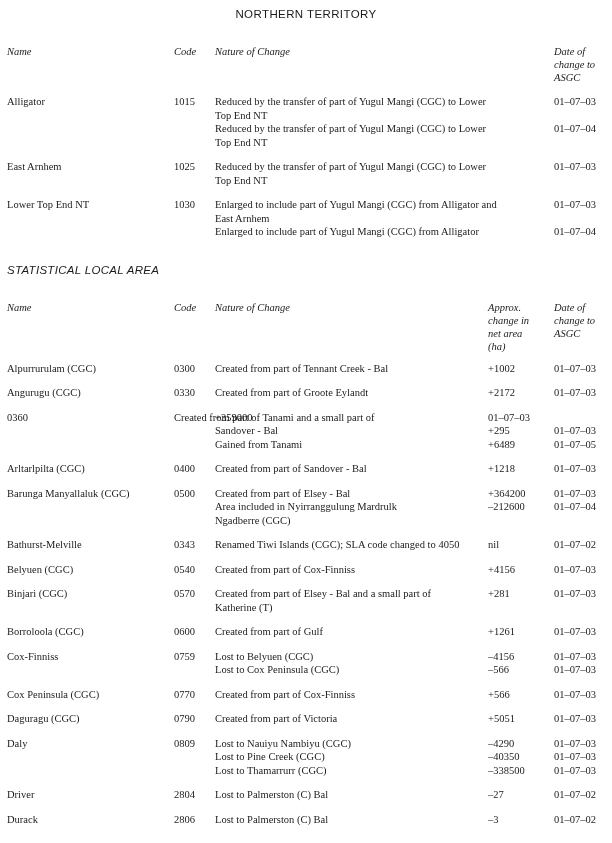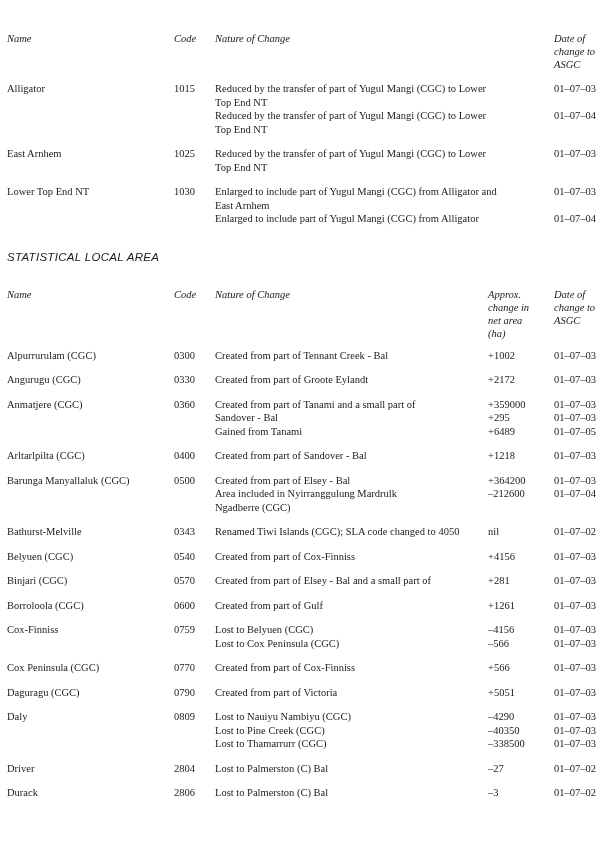--- a/index.html
+++ b/index.html
@@ -54,20 +54,21 @@
   }
   .cell { overflow: visible; }
   .nature-cell { white-space: nowrap; font-family: Liberation Serif, serif; }
   .name-cell, .code-cell, .area-cell, .date-cell { white-space: nowrap; }
 </style>
 </head>
 <body>
 
 <div class="page">
 
+  <h1 class="doc-title">NORTHERN TERRITORY</h1>
 
   <section id="ssd">
     <div class="thead">
       <div class="cell">Name</div>
       <div class="cell">Code</div>
       <div class="cell">Nature of Change</div>
       <div class="cell"></div>
       <div class="cell">Date of
 change to
 ASGC</div>
@@ -173,21 +174,20 @@
           <div class="row">
             <div class="cell name-cell">Angurugu (CGC)</div>
             <div class="cell code-cell">0330</div>
             <div class="cell nature-cell">Created from part of Groote Eylandt</div>
             <div class="cell area-cell">+2172</div>
             <div class="cell date-cell">01–07–03</div>
           </div>
         </div>
         <div class="row-group">
           <div class="row">
-            <div class="cell name-cell">Anmatjere (CGC)</div>
             <div class="cell code-cell">0360</div>
             <div class="cell nature-cell">Created from part of Tanami and a small part of</div>
             <div class="cell area-cell">+359000</div>
             <div class="cell date-cell">01–07–03</div>
           </div>
           <div class="row">
             <div class="cell name-cell"></div>
             <div class="cell code-cell"></div>
             <div class="cell nature-cell">Sandover - Bal</div>
             <div class="cell area-cell">+295</div>
@@ -255,20 +255,21 @@
           <div class="row">
             <div class="cell name-cell">Binjari (CGC)</div>
             <div class="cell code-cell">0570</div>
             <div class="cell nature-cell">Created from part of Elsey - Bal and a small part of</div>
             <div class="cell area-cell">+281</div>
             <div class="cell date-cell">01–07–03</div>
           </div>
           <div class="row">
             <div class="cell name-cell"></div>
             <div class="cell code-cell"></div>
+            <div class="cell nature-cell">Katherine (T)</div>
             <div class="cell area-cell"></div>
             <div class="cell date-cell"></div>
           </div>
         </div>
         <div class="row-group">
           <div class="row">
             <div class="cell name-cell">Borroloola (CGC)</div>
             <div class="cell code-cell">0600</div>
             <div class="cell nature-cell">Created from part of Gulf</div>
             <div class="cell area-cell">+1261</div>

